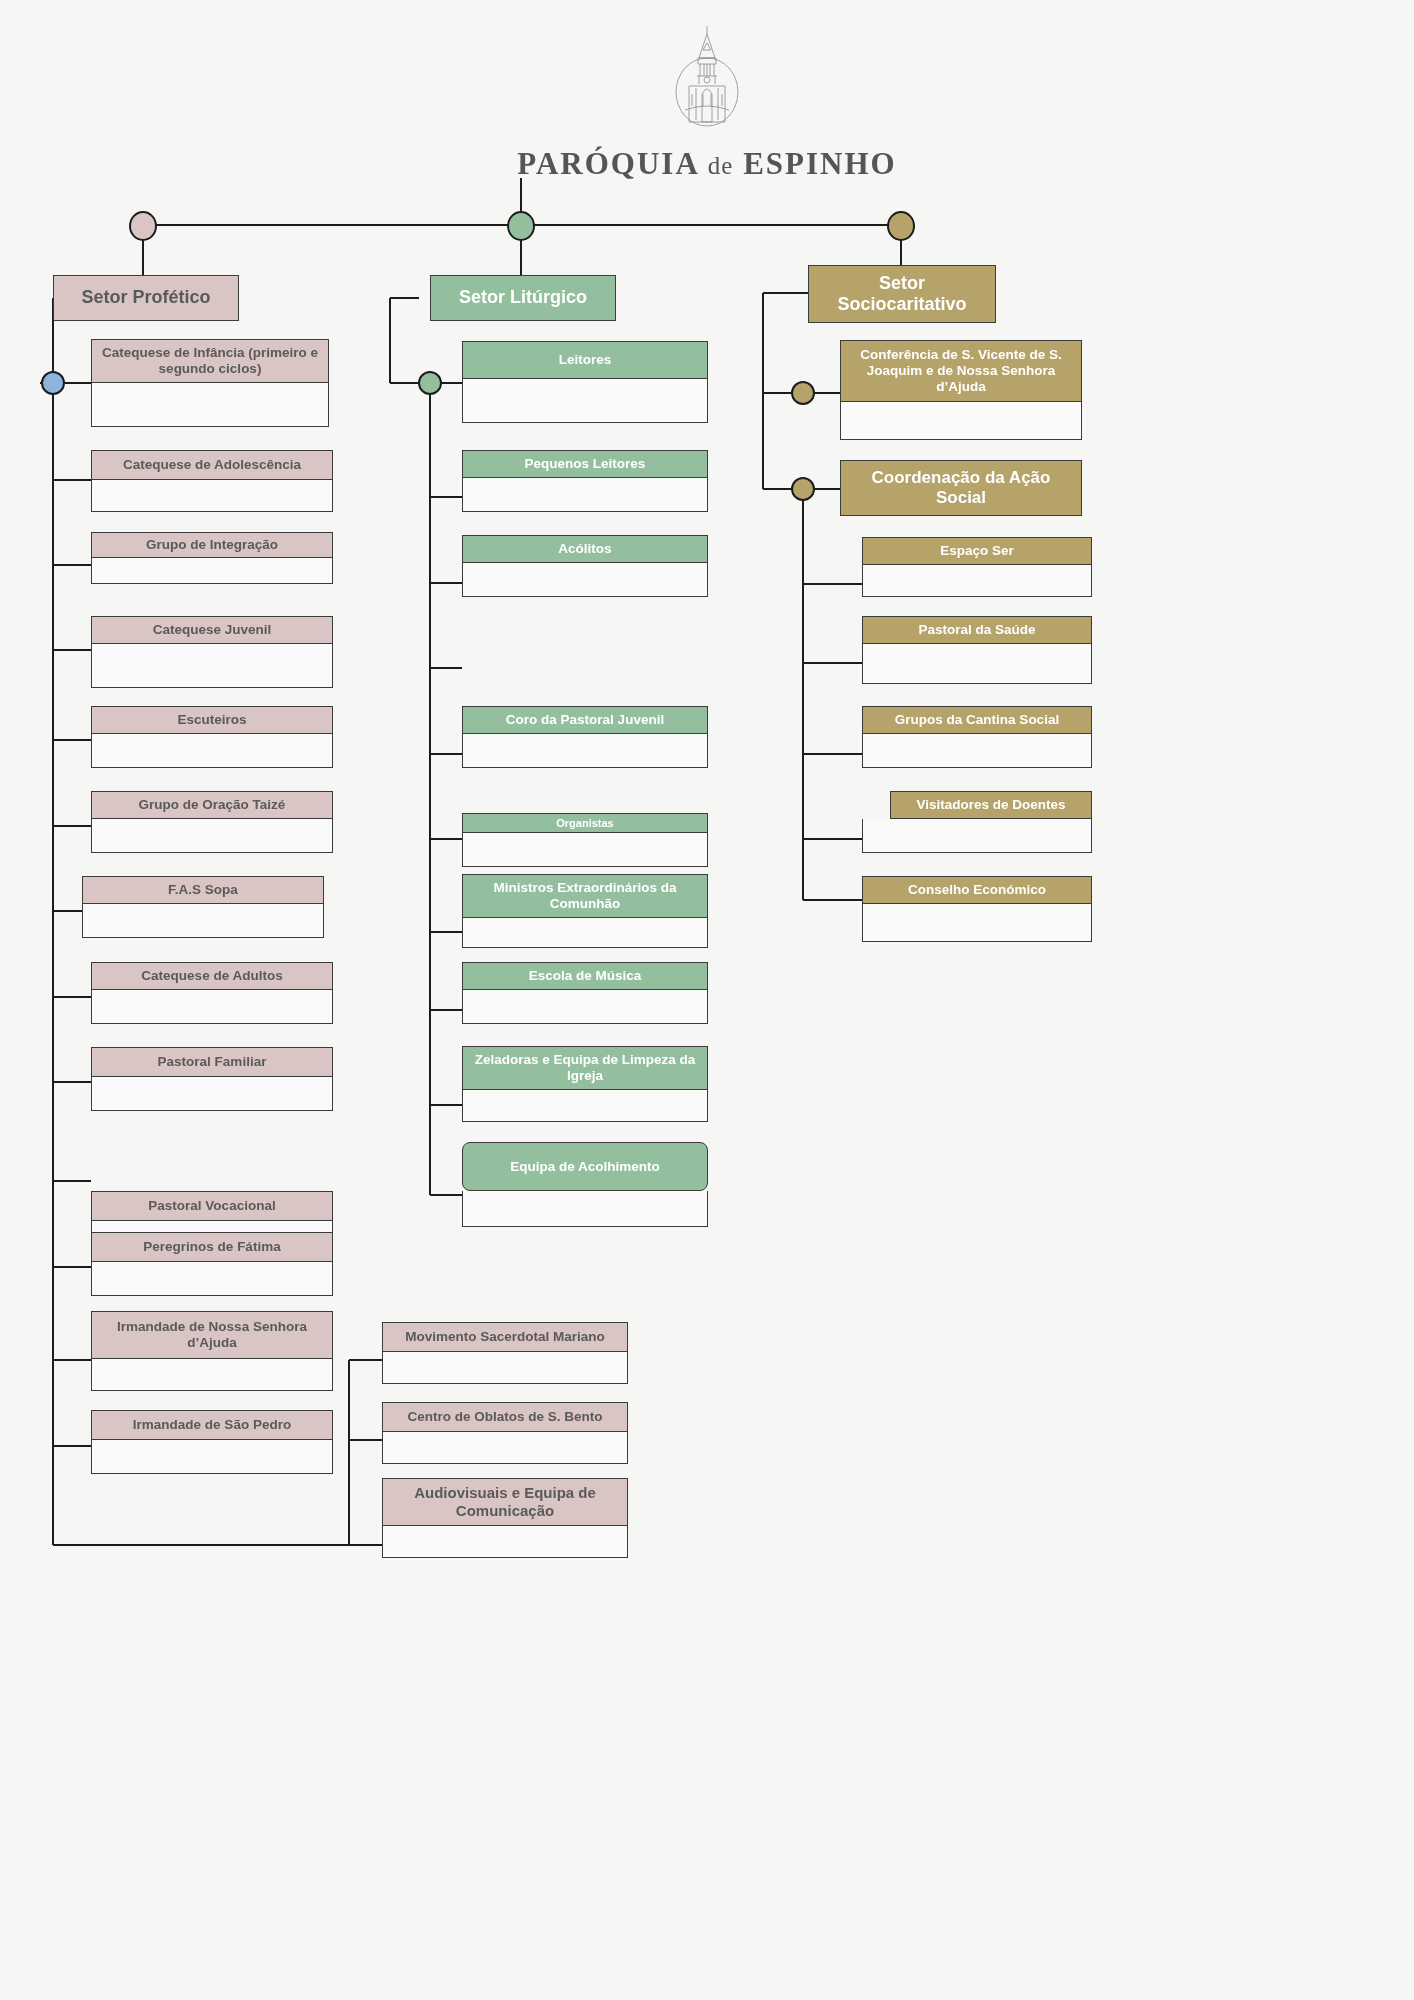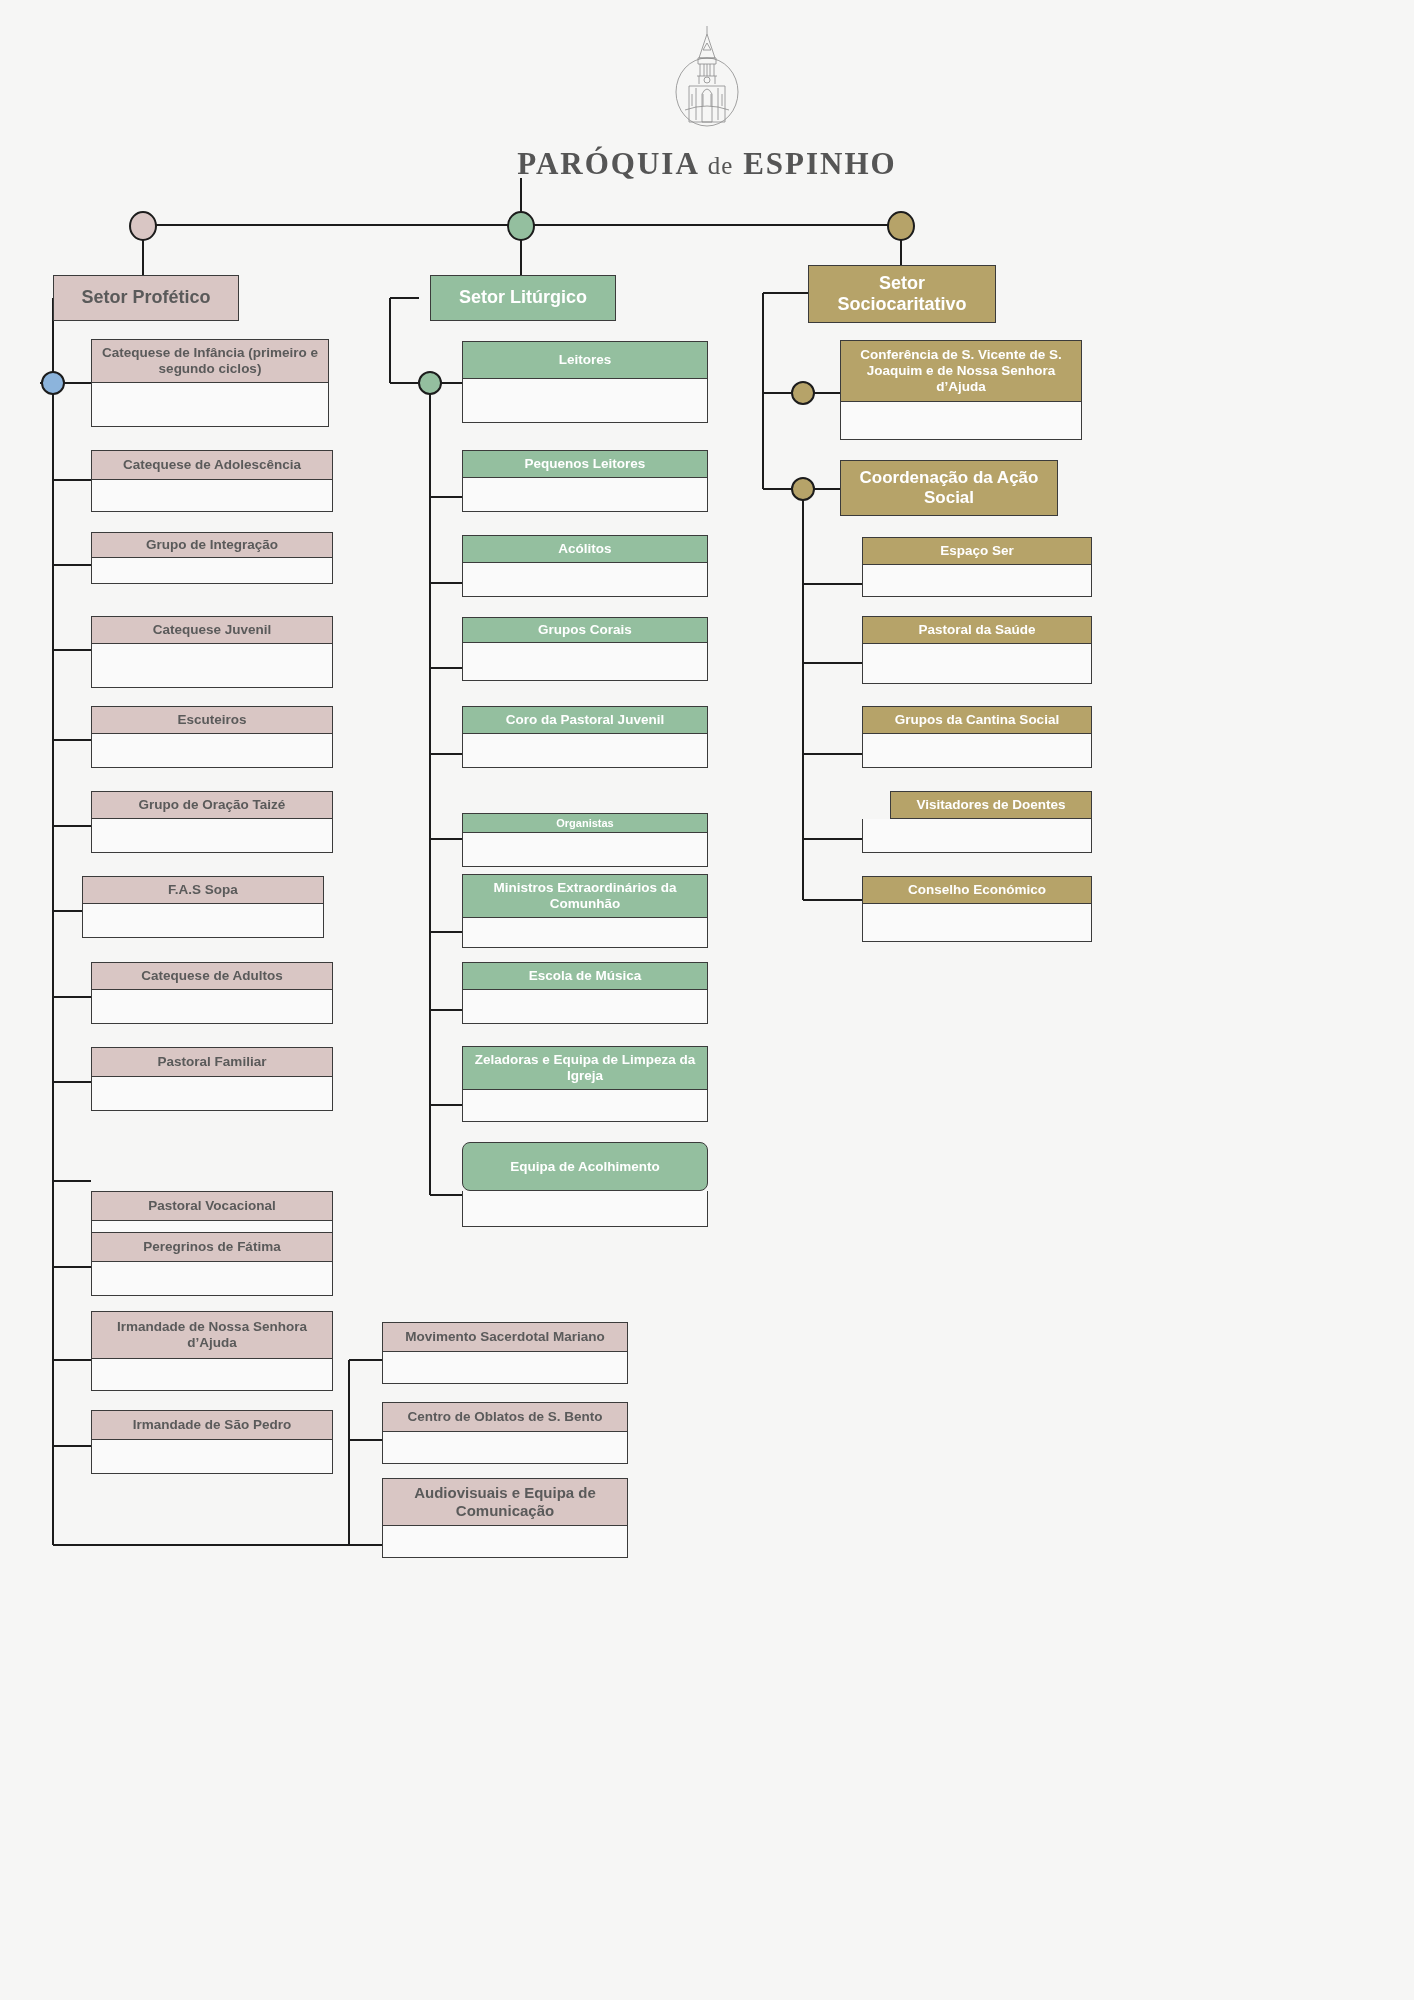--- a/index.html
+++ b/index.html
@@ -280,24 +280,20 @@
   <div class="node green" style="left:462px; top:450px; width:246px;">
     <div class="hd" style="height:28px; font-size:13.5px;">Pequenos Leitores</div>
     <div class="bd" style="height:34px;"></div>
   </div>
 
   <div class="node green" style="left:462px; top:535px; width:246px;">
     <div class="hd" style="height:28px; font-size:13.5px;">Acólitos</div>
     <div class="bd" style="height:34px;"></div>
   </div>
 
-  <div class="node green" style="left:462px; top:617px; width:246px;">
-    <div class="hd" style="height:26px; font-size:13.5px;">Grupos Corais</div>
-    <div class="bd" style="height:38px;"></div>
-  </div>
 
   <div class="node green" style="left:462px; top:706px; width:246px;">
     <div class="hd" style="height:28px; font-size:13.5px;">Coro da Pastoral Juvenil</div>
     <div class="bd" style="height:34px;"></div>
   </div>
 
   <div class="node green" style="left:462px; top:791px; width:246px;">
     <div class="hd" style="height:20px; font-size:11px;margin-top:22px;">Organistas</div>
     <div class="bd" style="height:34px;"></div>
   </div>
@@ -320,21 +316,21 @@
   <div class="node green" style="left:462px; top:1142px; width:246px;">
     <div class="hd" style="height:49px; font-size:13.5px;border-radius:8px;">Equipa de Acolhimento</div>
     <div class="bd" style="height:36px;"></div>
   </div>
 
   <div class="node tan" style="left:840px; top:340px; width:242px;">
     <div class="hd" style="height:62px; font-size:13.5px;">Conferência de S. Vicente de S. Joaquim e de Nossa Senhora d’Ajuda</div>
     <div class="bd" style="height:38px;"></div>
   </div>
 
-  <div class="node tan" style="left:840px; top:460px; width:218px;">
+  <div class="node tan" style="left:840px; top:460px; width:242px;">
     <div class="hd" style="height:56px; font-size:17px;">Coordenação da Ação Social</div>
   </div>
 
   <div class="node tan" style="left:862px; top:537px; width:230px;">
     <div class="hd" style="height:28px; font-size:13.5px;">Espaço Ser</div>
     <div class="bd" style="height:32px;"></div>
   </div>
 
   <div class="node tan" style="left:862px; top:616px; width:230px;">
     <div class="hd" style="height:28px; font-size:13.5px;">Pastoral da Saúde</div>

